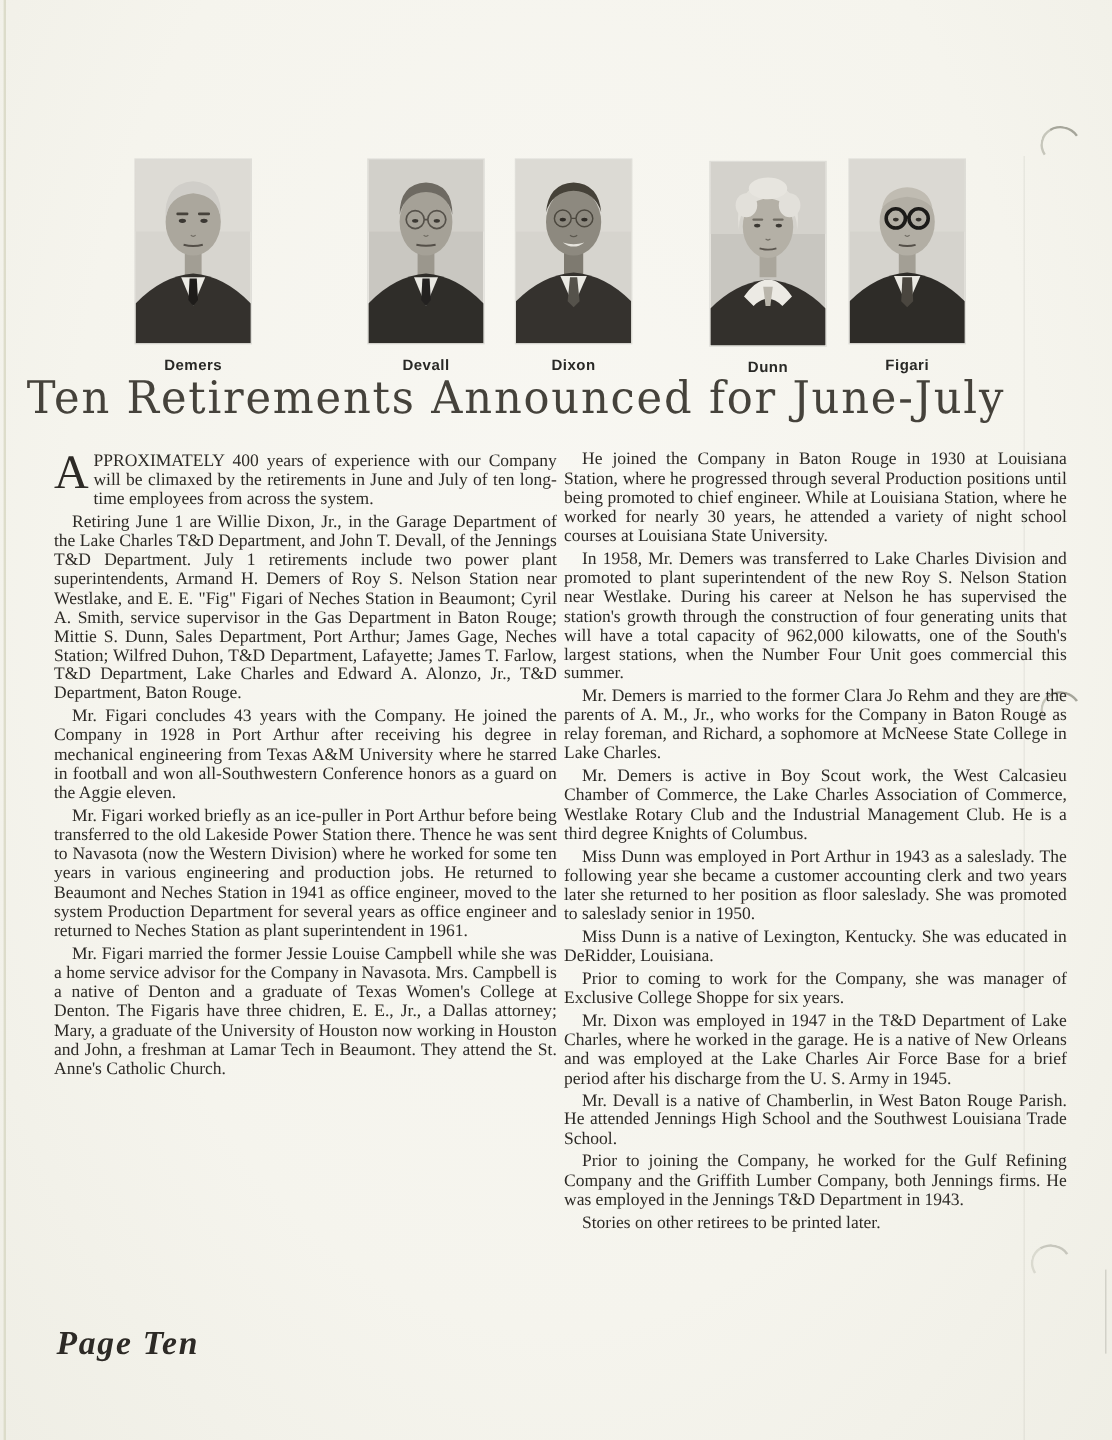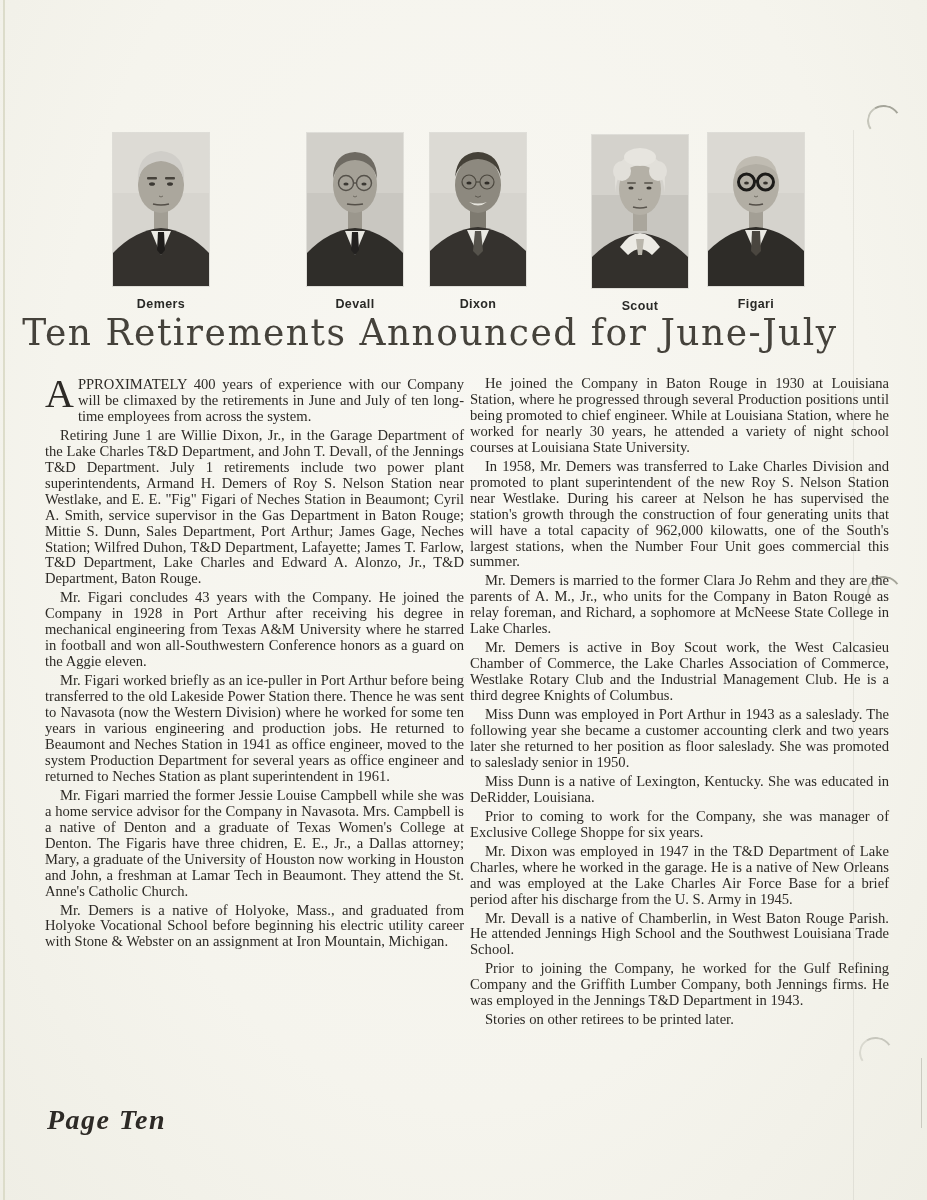--- a/index.html
+++ b/index.html
@@ -164,21 +164,21 @@
       <ellipse cx="30" cy="36" rx="9" ry="10" fill="#e2e0da"></ellipse>
       <ellipse cx="66" cy="36" rx="9" ry="10" fill="#e2e0da"></ellipse>
       <ellipse cx="48" cy="22" rx="16" ry="9" fill="#e7e5df"></ellipse>
       <rect x="35" y="47" width="9" height="2" rx="1" fill="#6e6a61"></rect>
       <rect x="52" y="47" width="9" height="2" rx="1" fill="#6e6a61"></rect>
       <ellipse cx="39" cy="53" rx="2.6" ry="1.6" fill="#3b3833"></ellipse>
       <ellipse cx="57" cy="53" rx="2.6" ry="1.6" fill="#3b3833"></ellipse>
       <path d="M46,64 Q48,66 50,64" stroke="#6f6b62" fill="none"></path>
       <path d="M41,72 Q48,74 55,72" stroke="#5a554e" stroke-width="1.5" fill="none"></path>
     </svg>
-    <figcaption>Scout</figcaption>
+    <figcaption>Dunn</figcaption>
   </figure>
 
   <figure class="photo ph-figari">
     <svg viewBox="0 0 96 153">
       <rect width="96" height="153" fill="#d5d3cd"></rect>
       <rect width="96" height="60" fill="#dbd9d3"></rect>
       <rect x="41" y="74" width="14" height="24" fill="#a39f95"></rect>
       <path d="M0,153 L0,118 Q22,96 48,94 Q74,96 96,118 L96,153 Z" fill="#2e2c28"></path>
       <path d="M37,97 L48,122 L59,97 Z" fill="#eae9e3"></path>
       <path d="M44,98 L52,98 L53,118 L48,123 L43,118 Z" fill="#4a463f"></path>
@@ -196,27 +196,26 @@
   </figure>
 
   <div class="headline">Ten Retirements Announced for June-July</div>
 
   <div class="col col-left">
     <p class="lead"><span class="dropcap">A</span><span>PPROXIMATELY 400 years of experience with our Company will be climaxed by the retirements in June and July of ten long-time employees from across the system.</span></p>
     <p>Retiring June 1 are Willie Dixon, Jr., in the Garage Department of the Lake Charles T&amp;D Department, and John T. Devall, of the Jennings T&amp;D Department. July 1 retirements include two power plant superintendents, Armand H. Demers of Roy S. Nelson Station near Westlake, and E. E. "Fig" Figari of Neches Station in Beaumont; Cyril A. Smith, service supervisor in the Gas Department in Baton Rouge; Mittie S. Dunn, Sales Department, Port Arthur; James Gage, Neches Station; Wilfred Duhon, T&amp;D Department, Lafayette; James T. Farlow, T&amp;D Department, Lake Charles and Edward A. Alonzo, Jr., T&amp;D Department, Baton Rouge.</p>
     <p>Mr. Figari concludes 43 years with the Company. He joined the Company in 1928 in Port Arthur after receiving his degree in mechanical engineering from Texas A&amp;M University where he starred in football and won all-Southwestern Conference honors as a guard on the Aggie eleven.</p>
     <p>Mr. Figari worked briefly as an ice-puller in Port Arthur before being transferred to the old Lakeside Power Station there. Thence he was sent to Navasota (now the Western Division) where he worked for some ten years in various engineering and production jobs. He returned to Beaumont and Neches Station in 1941 as office engineer, moved to the system Production Department for several years as office engineer and returned to Neches Station as plant superintendent in 1961.</p>
     <p>Mr. Figari married the former Jessie Louise Campbell while she was a home service advisor for the Company in Navasota. Mrs. Campbell is a native of Denton and a graduate of Texas Women's College at Denton. The Figaris have three chidren, E. E., Jr., a Dallas attorney; Mary, a graduate of the University of Houston now working in Houston and John, a freshman at Lamar Tech in Beaumont. They attend the St. Anne's Catholic Church.</p>
-    <p>Mr. Demers is a native of Holyoke, Mass., and graduated from Holyoke Vocational School before beginning his electric utility career with Stone &amp; Webster on an assignment at Iron Mountain, Michigan.</p>
   </div>
 
   <div class="col col-right">
     <p>He joined the Company in Baton Rouge in 1930 at Louisiana Station, where he progressed through several Production positions until being promoted to chief engineer. While at Louisiana Station, where he worked for nearly 30 years, he attended a variety of night school courses at Louisiana State University.</p>
     <p>In 1958, Mr. Demers was transferred to Lake Charles Division and promoted to plant superintendent of the new Roy S. Nelson Station near Westlake. During his career at Nelson he has supervised the station's growth through the construction of four generating units that will have a total capacity of 962,000 kilowatts, one of the South's largest stations, when the Number Four Unit goes commercial this summer.</p>
-    <p>Mr. Demers is married to the former Clara Jo Rehm and they are the parents of A. M., Jr., who units for the Company in Baton Rouge as relay foreman, and Richard, a sophomore at McNeese State College in Lake Charles.</p>
+    <p>Mr. Demers is married to the former Clara Jo Rehm and they are the parents of A. M., Jr., who works for the Company in Baton Rouge as relay foreman, and Richard, a sophomore at McNeese State College in Lake Charles.</p>
     <p>Mr. Demers is active in Boy Scout work, the West Calcasieu Chamber of Commerce, the Lake Charles Association of Commerce, Westlake Rotary Club and the Industrial Management Club. He is a third degree Knights of Columbus.</p>
     <p>Miss Dunn was employed in Port Arthur in 1943 as a saleslady. The following year she became a customer accounting clerk and two years later she returned to her position as floor saleslady. She was promoted to saleslady senior in 1950.</p>
     <p>Miss Dunn is a native of Lexington, Kentucky. She was educated in DeRidder, Louisiana.</p>
     <p>Prior to coming to work for the Company, she was manager of Exclusive College Shoppe for six years.</p>
     <p>Mr. Dixon was employed in 1947 in the T&amp;D Department of Lake Charles, where he worked in the garage. He is a native of New Orleans and was employed at the Lake Charles Air Force Base for a brief period after his discharge from the U. S. Army in 1945.</p>
     <p>Mr. Devall is a native of Chamberlin, in West Baton Rouge Parish. He attended Jennings High School and the Southwest Louisiana Trade School.</p>
     <p>Prior to joining the Company, he worked for the Gulf Refining Company and the Griffith Lumber Company, both Jennings firms. He was employed in the Jennings T&amp;D Department in 1943.</p>
     <p>Stories on other retirees to be printed later.</p>
   </div>
 

